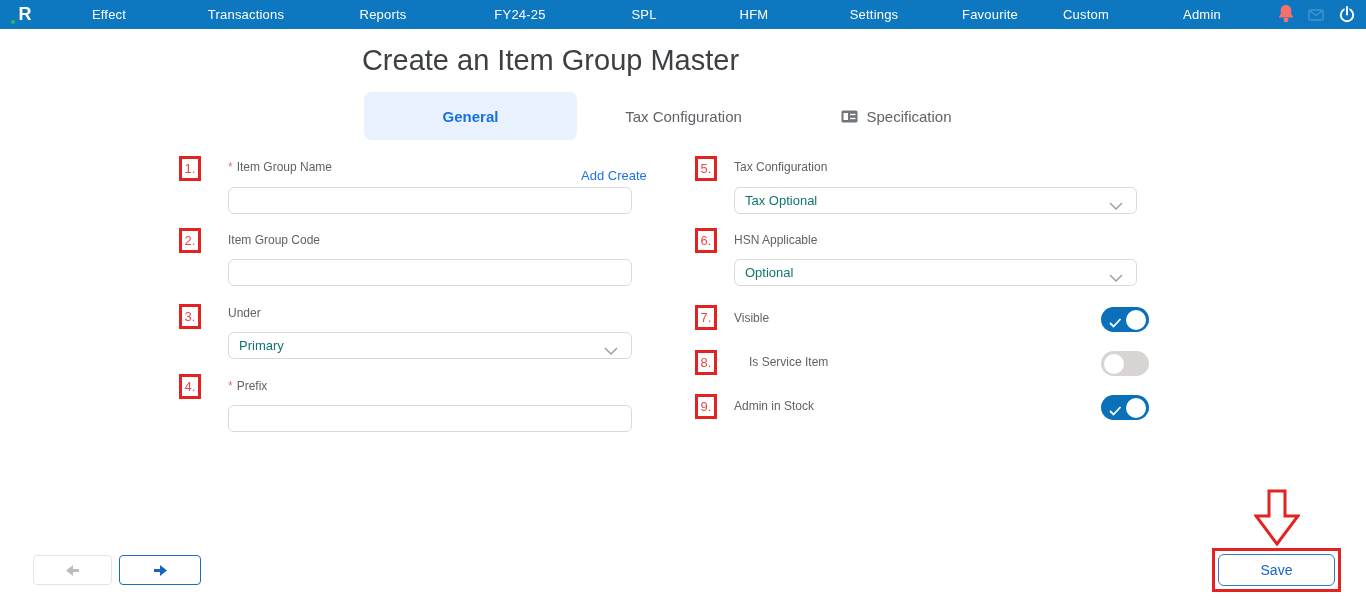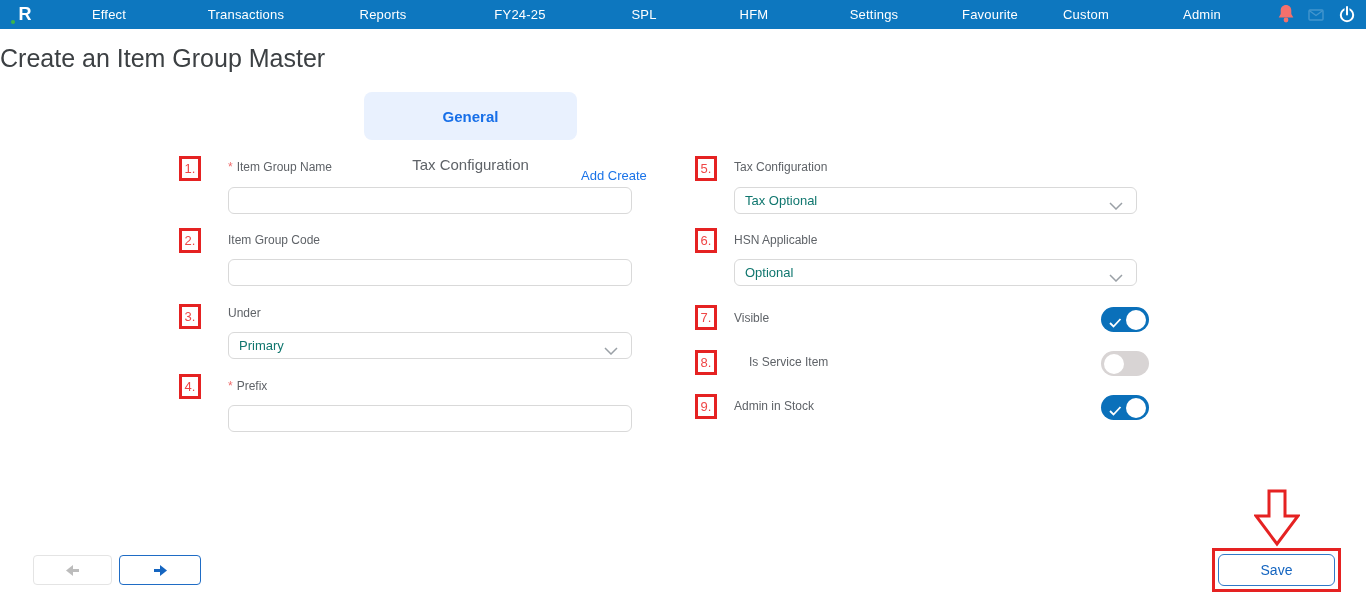--- a/index.html
+++ b/index.html
@@ -28,24 +28,24 @@
   .nav-item {
     position:absolute; top:0; height:29px; line-height:29px;
     transform:translateX(-50%);
     color:#ffffff; font-size:13px; font-weight:500; letter-spacing:.2px;
     cursor:pointer; white-space:nowrap;
   }
   .nav-icon { position:absolute; top:4px; transform:translateX(-50%); cursor:pointer; }
   
   .page-title {
     position:absolute; left:0; top:44px; width:1101px;
-    font-size:25px; font-weight:500; color:#3c4043;
-  }
-  
-  .tabbar { position:absolute; left:364px; top:92px; display:flex;flex-direction:column; }
+    text-align:center; font-size:29px; font-weight:500; color:#3c4043;
+  }
+  
+  .tabbar { position:absolute; left:364px; top:92px; display:flex; }
   .tab {
     width:213px; height:48px; display:flex; align-items:center; justify-content:center;
     gap:8px; font-size:15px; color:#5f6368; cursor:pointer; border-radius:8px;
   }
   .tab.active { background:#e9f1fe; color:#176fe8; font-weight:bold; }
   
   .num-badge {
     position:absolute; width:22px; height:25px;
     border:3px solid #e52222; background:#ffffff;
     color:#ef4646; font-size:13px; font-weight:500;
@@ -145,20 +145,31 @@
 
 <div class="page-title">Create an Item Group Master</div>
 
 <div class="tabbar">
   <div class="tab active">
     <span>General</span>
   </div>
   <div class="tab">
     <span>Tax Configuration</span>
   </div>
+  <div class="tab">
+    <span style="display:inline-flex">
+      <svg width="17" height="13" viewBox="0 0 17 13">
+        <rect x="0.5" y="0.5" width="16" height="12" rx="1.5" fill="#70757a"></rect>
+        <rect x="2.5" y="3" width="4.5" height="7" fill="#ffffff"></rect>
+        <line x1="9" y1="4.5" x2="14.5" y2="4.5" stroke="#ffffff" stroke-width="1.4"></line>
+        <line x1="9" y1="8.5" x2="14.5" y2="8.5" stroke="#ffffff" stroke-width="1.4"></line>
+      </svg>
+    </span>
+    <span>Specification</span>
+  </div>
 </div>
 
 <div class="num-badge" style="left:179px; top:156px">1.</div>
 <div class="field-label" style="left:228px; top:160px">
   <span class="req">*</span><span>Item Group Name</span>
 </div>
 <span class="link-btn" style="left:581px; top:168px">Add Create</span>
 <input class="text-input" style="left: 228px; top: 187px;" type="text" value="">
 
 <div class="num-badge" style="left:179px; top:228px">2.</div>

